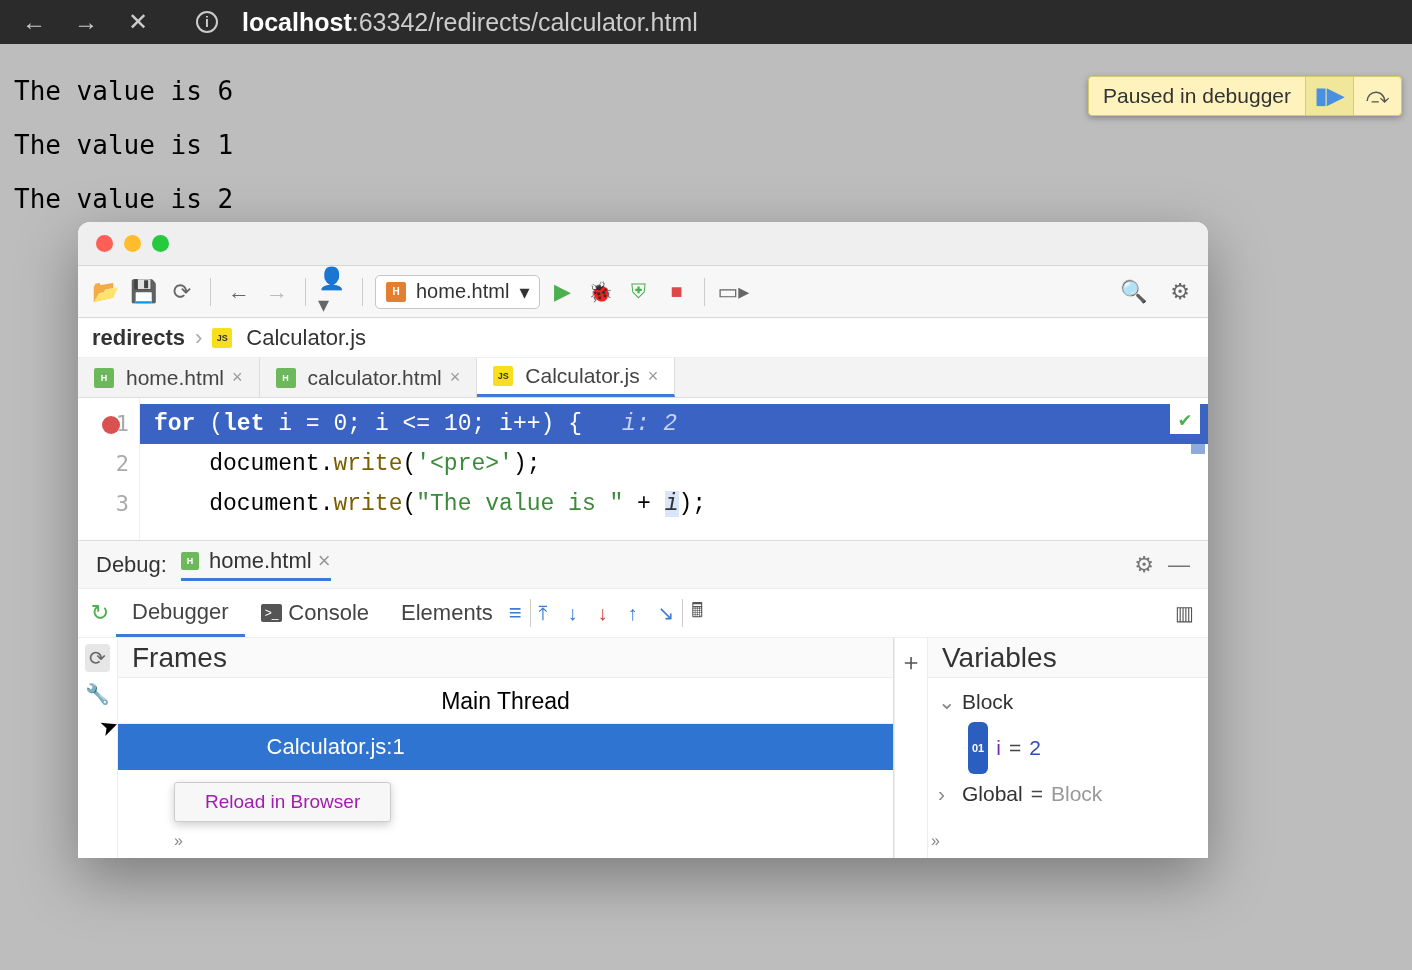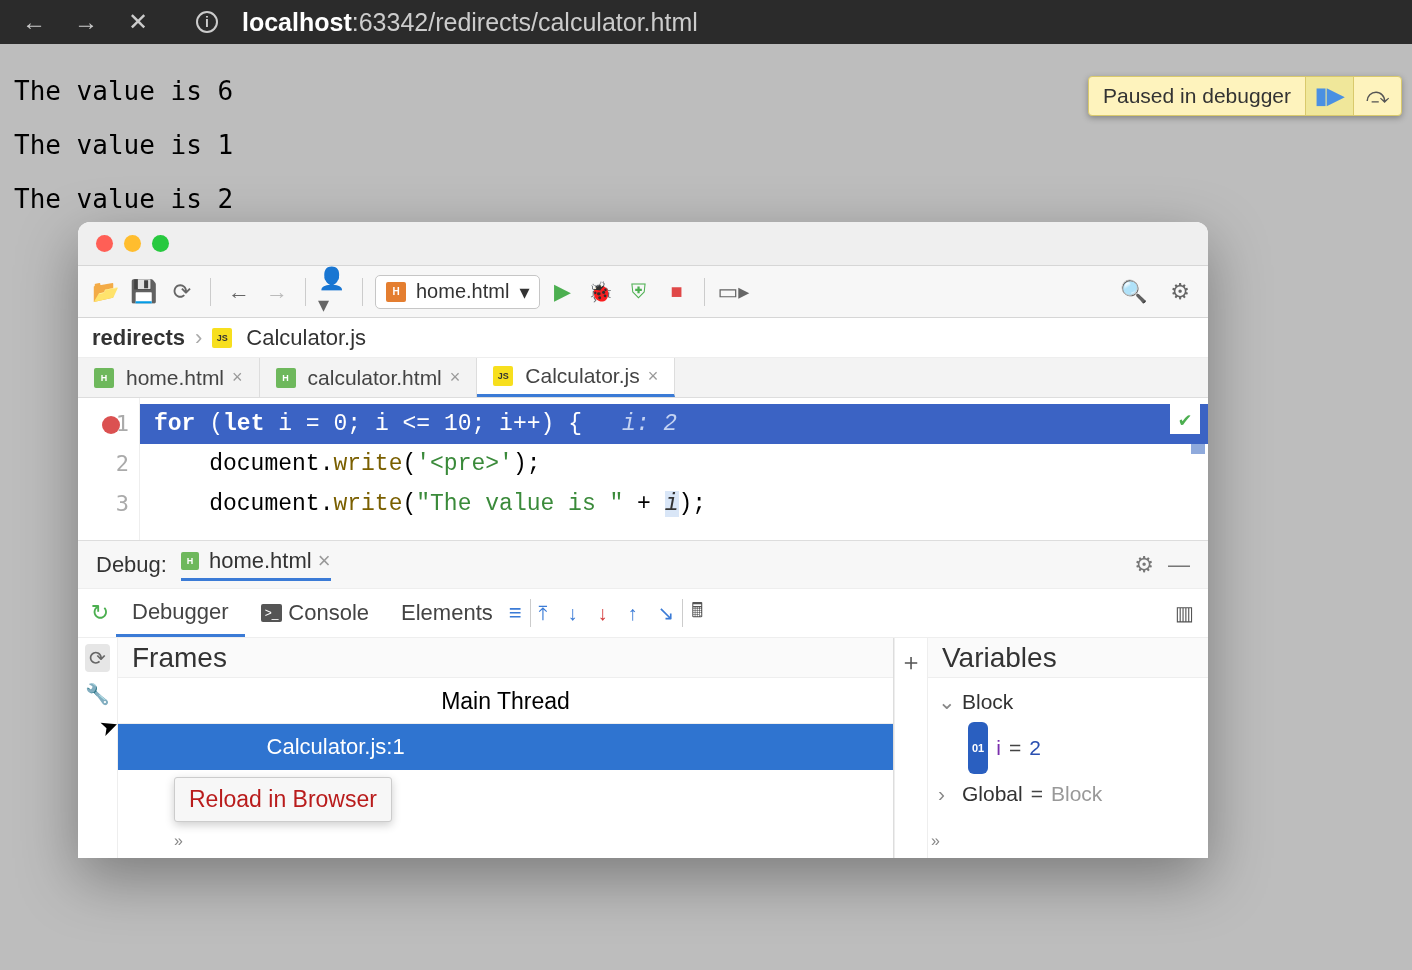--- a/index.html
+++ b/index.html
@@ -156,21 +156,21 @@
   .frames-pane { flex:1;display:flex;flex-direction:column;border-right:1px solid #ddd;min-width:0; }
   .vars-pane { width:280px;display:flex;flex-direction:column; }
   .pane-header { height:40px;padding:0 14px;display:flex;align-items:center;font-size:28px;color:#333;background:#fafafa;border-bottom:1px solid #eee; }
   .vars-pane .pane-header { justify-content:flex-start;gap:8px; }
   .frame-thread-row { height:46px;display:flex;align-items:center;padding:0 14px;font-size:23px;border-bottom:1px solid #eee;gap:10px;flex-direction:column; }
   .thread-dot { width:14px;height:14px;background:#f0a020;border-radius:50%; }
   .frame-controls { margin-left:auto;display:flex;gap:20px;color:#888;font-size:20px; }
   .frame-row { height:46px;background:#2f74d0;color:#fff;display:flex;align-items:center;padding:0 14px;font-size:22px; }
   .tooltip {
     position:absolute;bottom:36px;left:96px;background:#f7f7f7;border:1px solid #ccc;
-    padding:8px 14px;font-size:23px;color:#b91c1c;box-shadow:0 3px 10px rgba(0,0,0,0.2);border-radius:3px;
+    padding:8px 30px;font-size:19px;color:#a21caf;box-shadow:0 3px 10px rgba(0,0,0,0.2);border-radius:3px;
     z-index:50;
   }
   .expand-chev { position:absolute;bottom:8px;left:96px;color:#888;font-size:16px; }
   .expand-chev2 { position:absolute;bottom:8px;right:268px;color:#888;font-size:16px; }
   .vars-body { padding:8px 10px;font-size:21px;color:#333; }
   .var-row { display:flex;align-items:center;gap:8px;padding:4px 0; }
   .var-row .chev{color:#888;width:16px;}
   .var-row .varname{color:#7a2fad;}
   .var-row .eq{color:#444;}
   .var-row .val{color:#2a4fb0;font-weight:500;}

